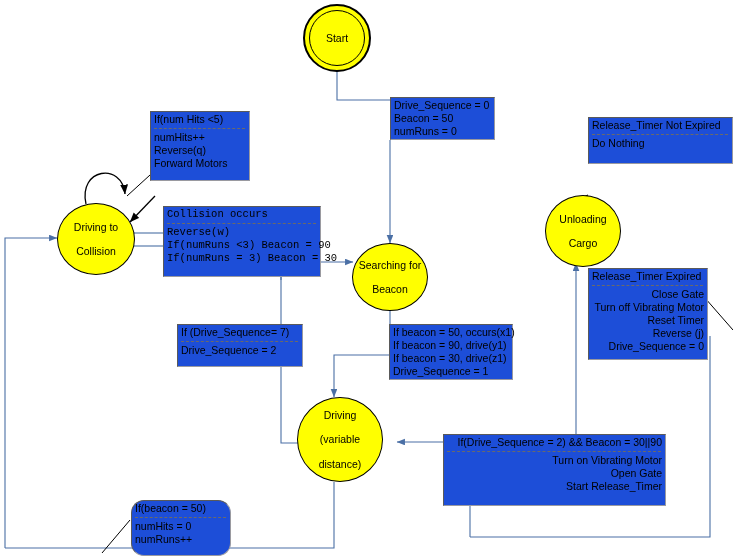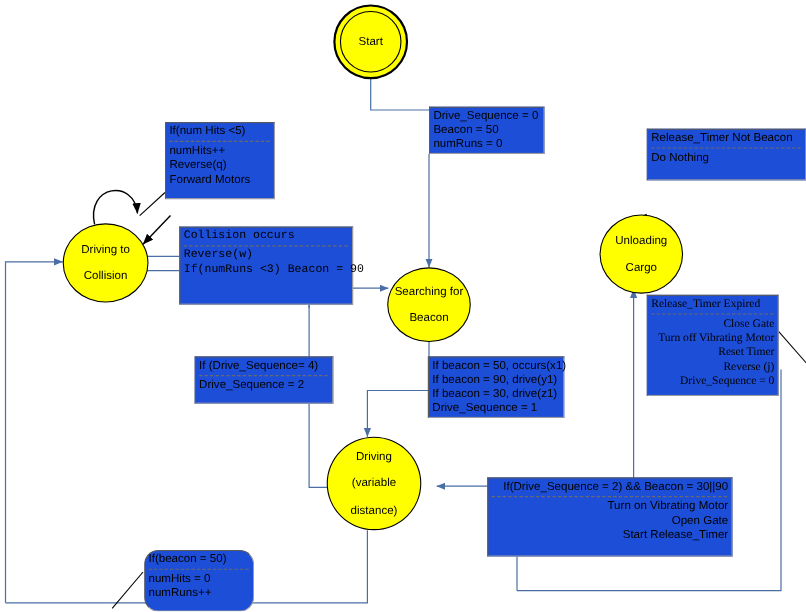--- a/index.html
+++ b/index.html
@@ -133,49 +133,50 @@
       <div>Forward Motors</div>
     </div>
   </div>
 
   <div class="note" style="left:163px;top:206px;width:158px;height:71px;font-family:Liberation Mono, monospace;">
     <div class="hd">Collision occurs</div>
     <div class="div"></div>
     <div class="bd">
       <div>Reverse(w)</div>
       <div>If(numRuns &lt;3) Beacon = 90</div>
+      <div>If(numRuns = 3) Beacon = 30</div>
     </div>
   </div>
 
   <div class="note" style="left:177px;top:324px;width:126px;height:43px;">
-    <div class="hd">If (Drive_Sequence= 4)</div>
+    <div class="hd">If (Drive_Sequence= 7)</div>
     <div class="div"></div>
     <div class="bd">
       <div>Drive_Sequence = 2</div>
     </div>
   </div>
 
   <div class="note" style="left:389px;top:324px;width:124px;height:56px;">
     <div class="bd">
       <div>If beacon = 50, occurs(x1)</div>
       <div>If beacon = 90, drive(y1)</div>
       <div>If beacon = 30, drive(z1)</div>
       <div>Drive_Sequence = 1</div>
     </div>
   </div>
 
   <div class="note" style="left:588px;top:117px;width:145px;height:47px;">
-    <div class="hd">Release_Timer Not Beacon</div>
+    <div class="hd">Release_Timer Not Expired</div>
     <div class="div"></div>
     <div class="bd">
       <div>Do Nothing</div>
     </div>
   </div>
 
-  <div class="note ralign" style="left:588px;top:268px;width:120px;height:92px;font-family:Liberation Serif, serif;">
+  <div class="note ralign" style="left:588px;top:268px;width:120px;height:92px;">
     <div class="hd">Release_Timer Expired</div>
     <div class="div"></div>
     <div class="bd">
       <div>Close Gate</div>
       <div>Turn off Vibrating Motor</div>
       <div>Reset Timer</div>
       <div>Reverse (j)</div>
       <div>Drive_Sequence = 0</div>
     </div>
   </div>

